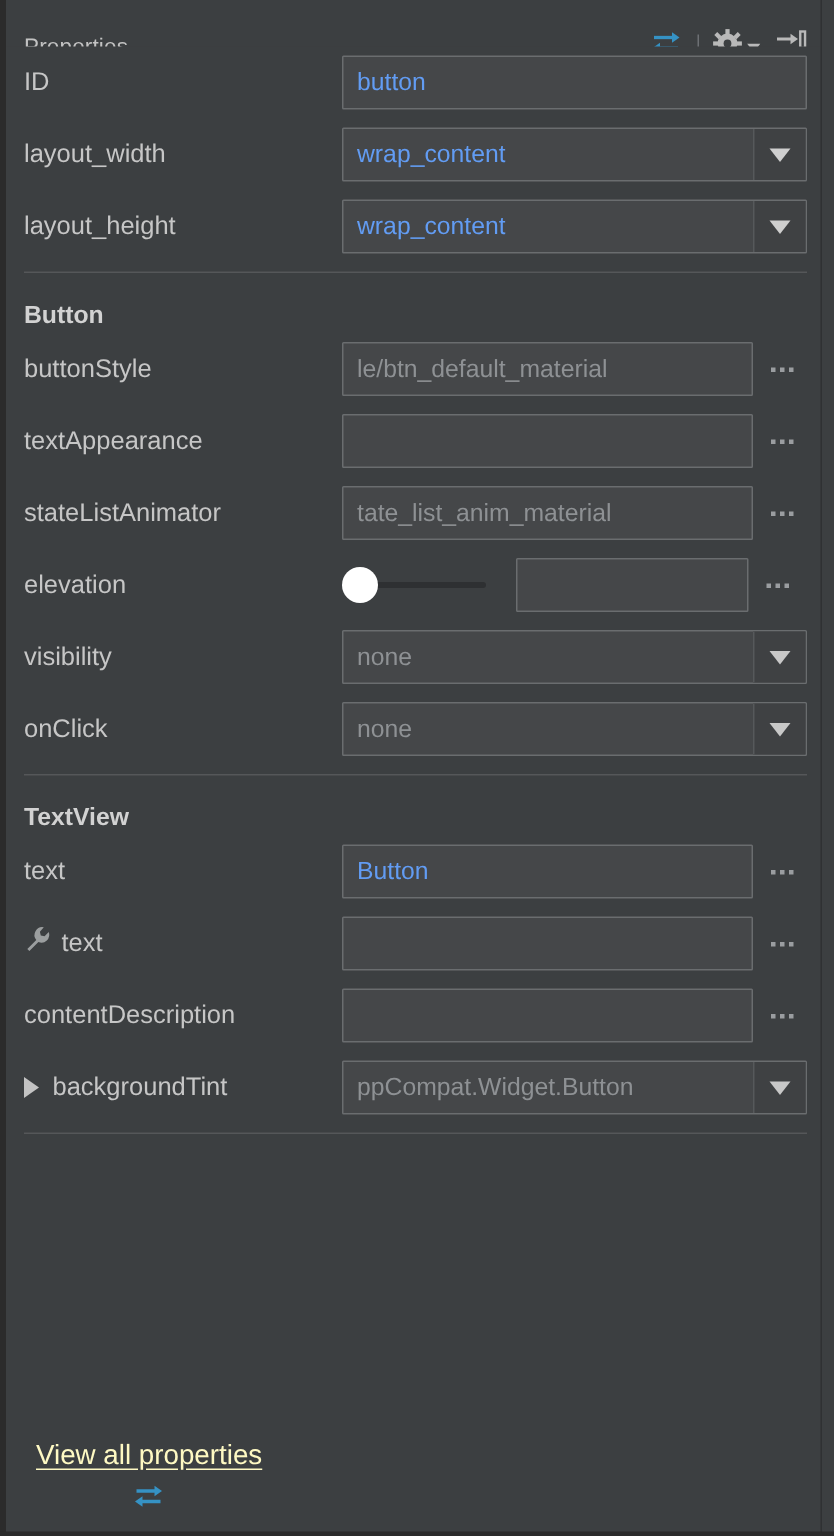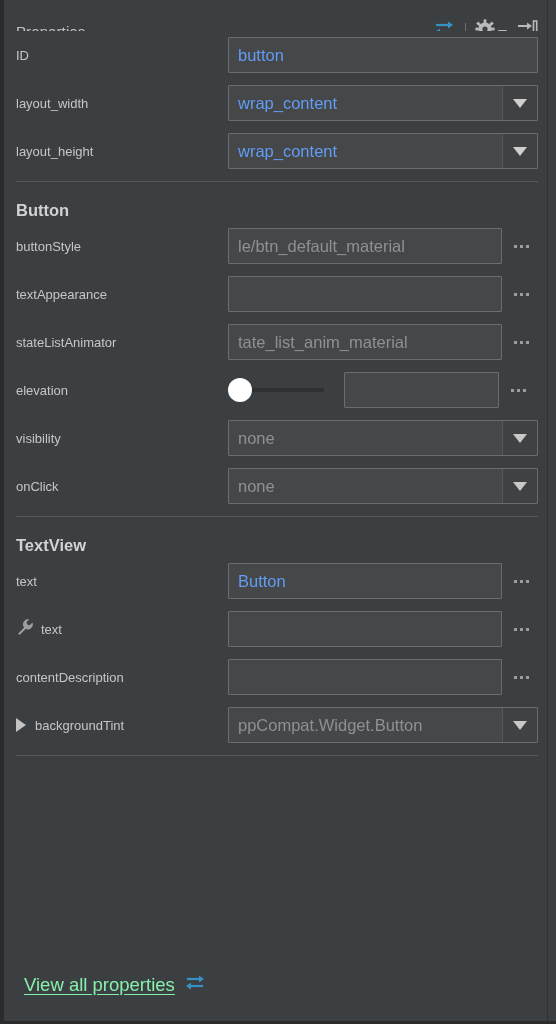--- a/index.html
+++ b/index.html
@@ -95,21 +95,21 @@
   .row {
     position: relative;
     display: flex;
     align-items: center;
     height: 48px;
     padding-left: 12px;
     box-sizing: border-box;
   }
 
   .label {
-    font-size: 13px;
+    font-size: 17px;
     color: #c6c6c6;
     white-space: nowrap;
     flex: 0 0 auto;
   }
 
   .label-wrap {
     width: 212px;
     flex: 0 0 212px;
     display: flex;
     align-items: center;
@@ -239,23 +239,24 @@
     height: 72px;
     display: flex;
     align-items: center;
     padding-left: 20px;
     box-sizing: border-box;
   }
   #view-all {
     display: inline-flex;
     align-items: center;
     gap: 8px;
-    color: #86efac;
+    color: #fef9c3;
     font-size: 18.5px;
     cursor: pointer;
+    flex-direction: column;
   }
   #view-all .txt {
     text-decoration: underline;
     text-underline-offset: 3px;
   }
 </style>
 </head>
 <body>
 
 <div id="panel">

